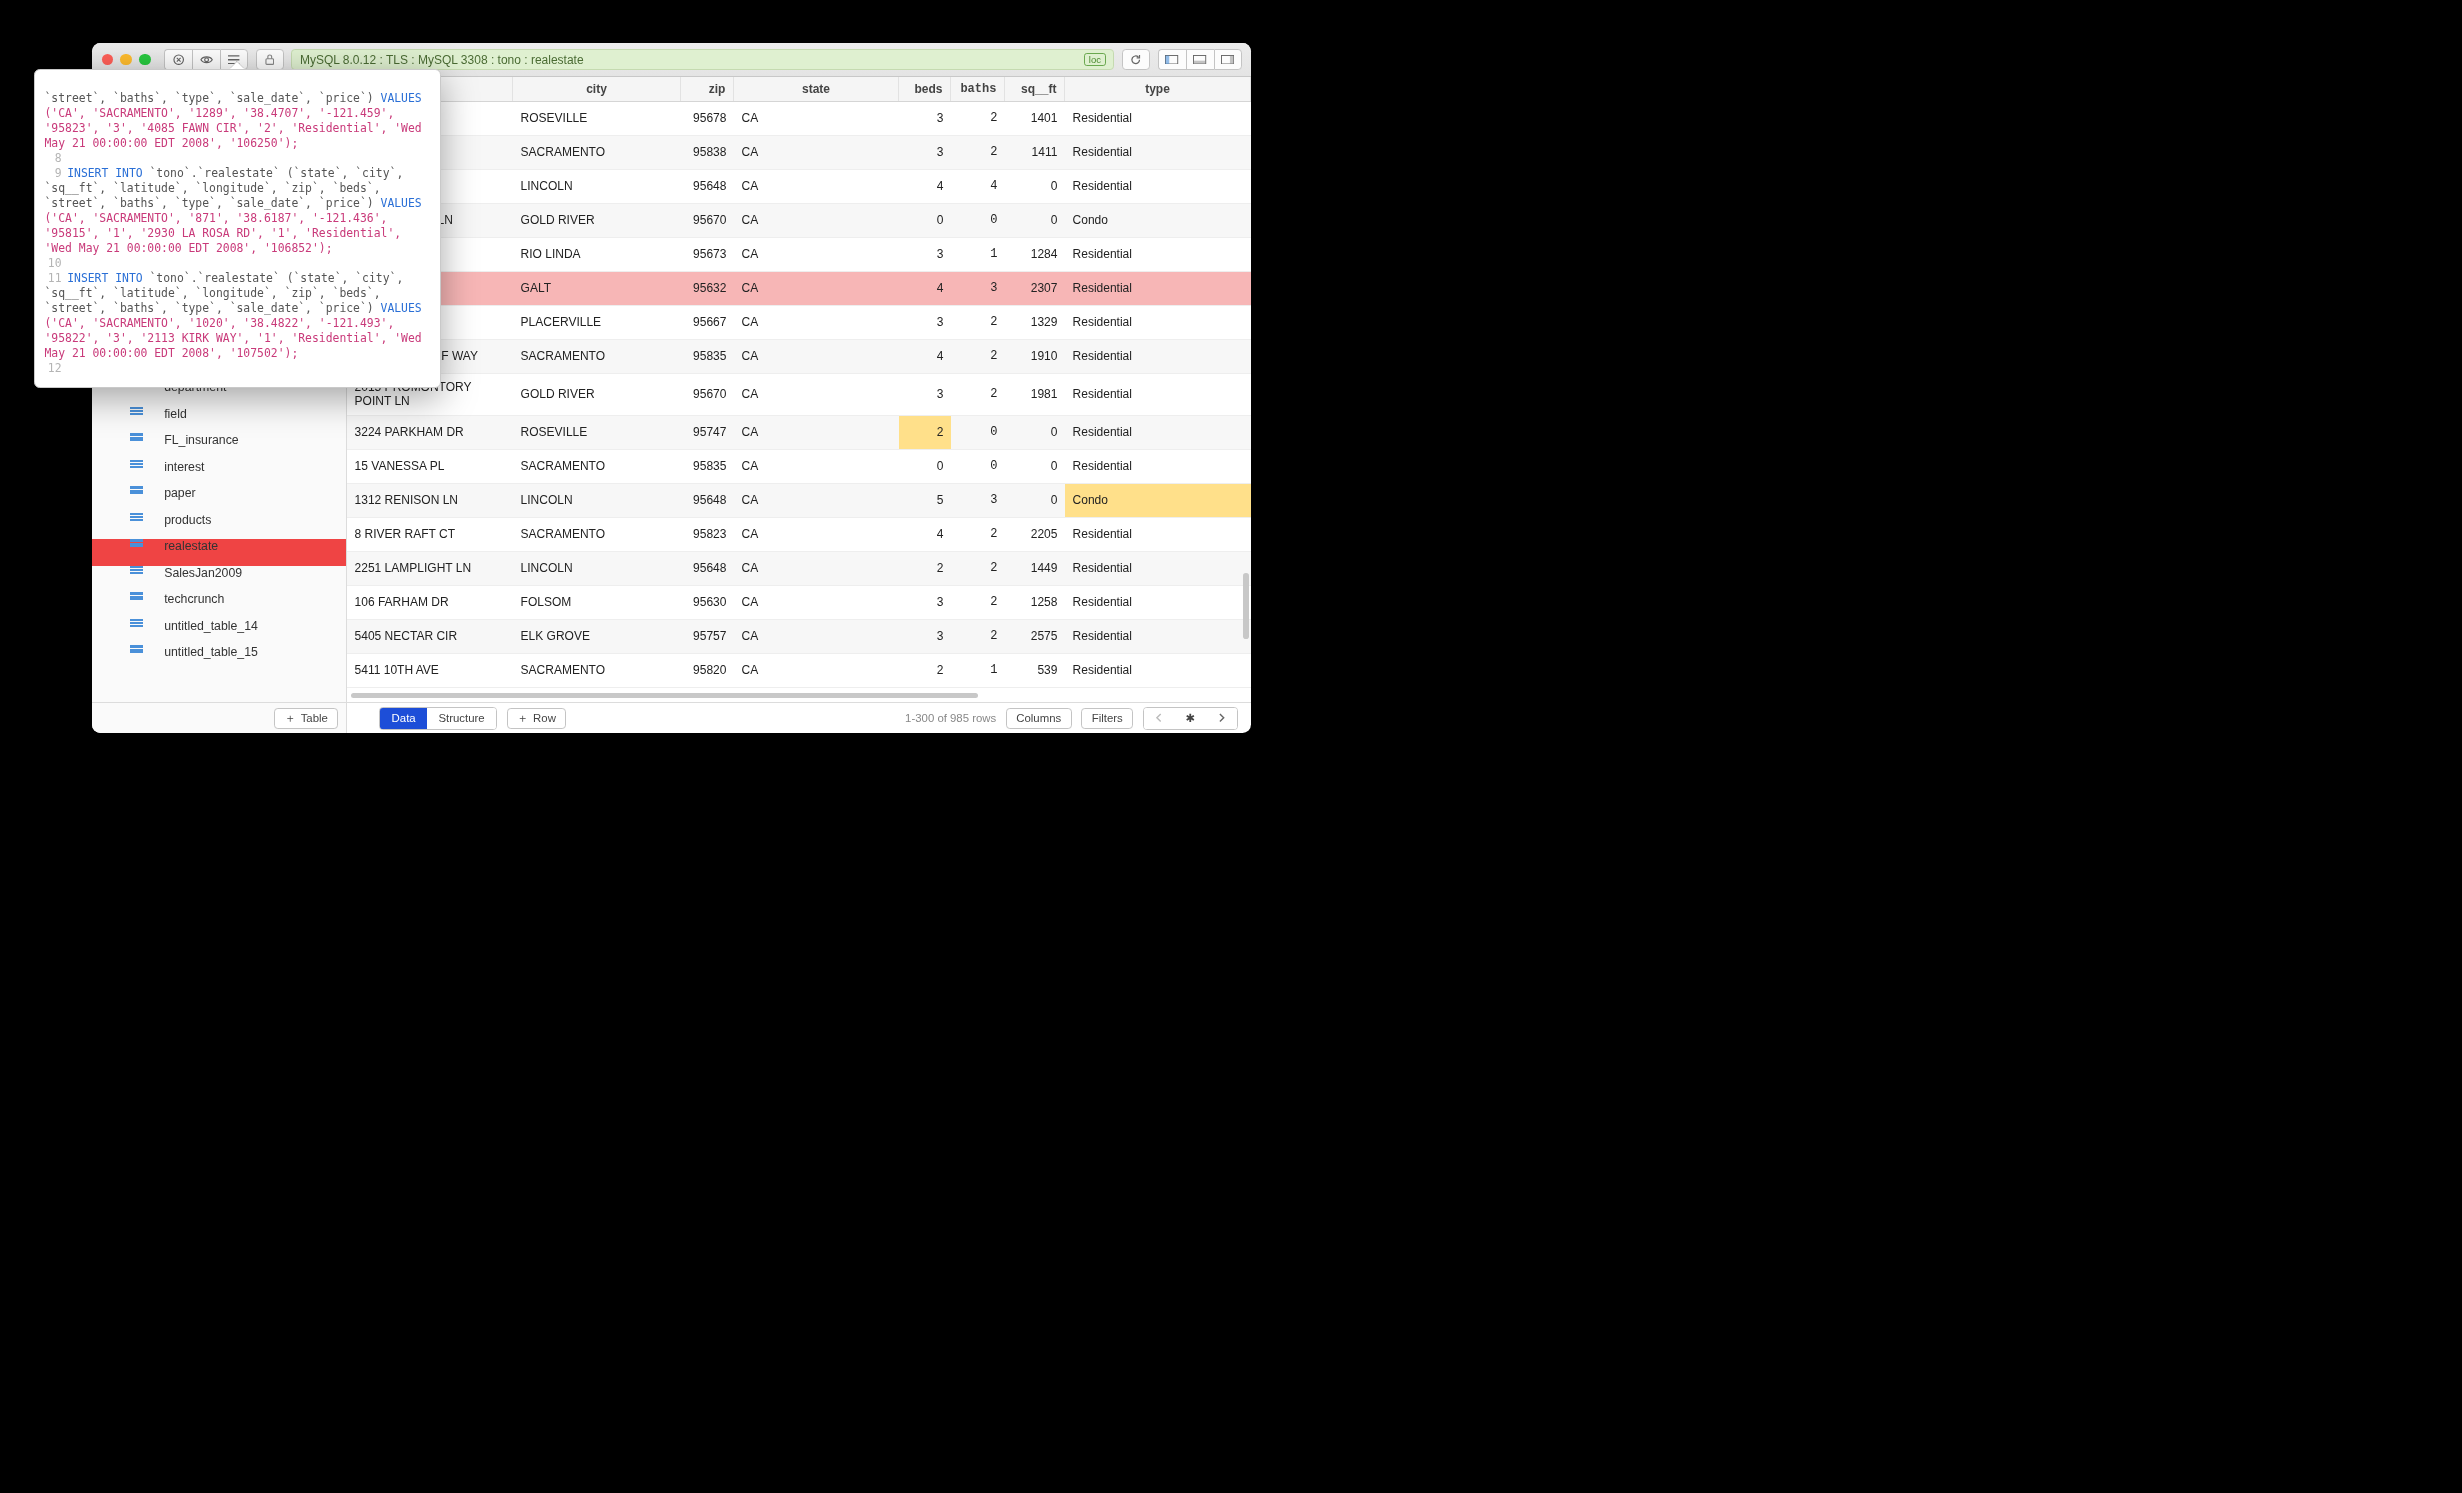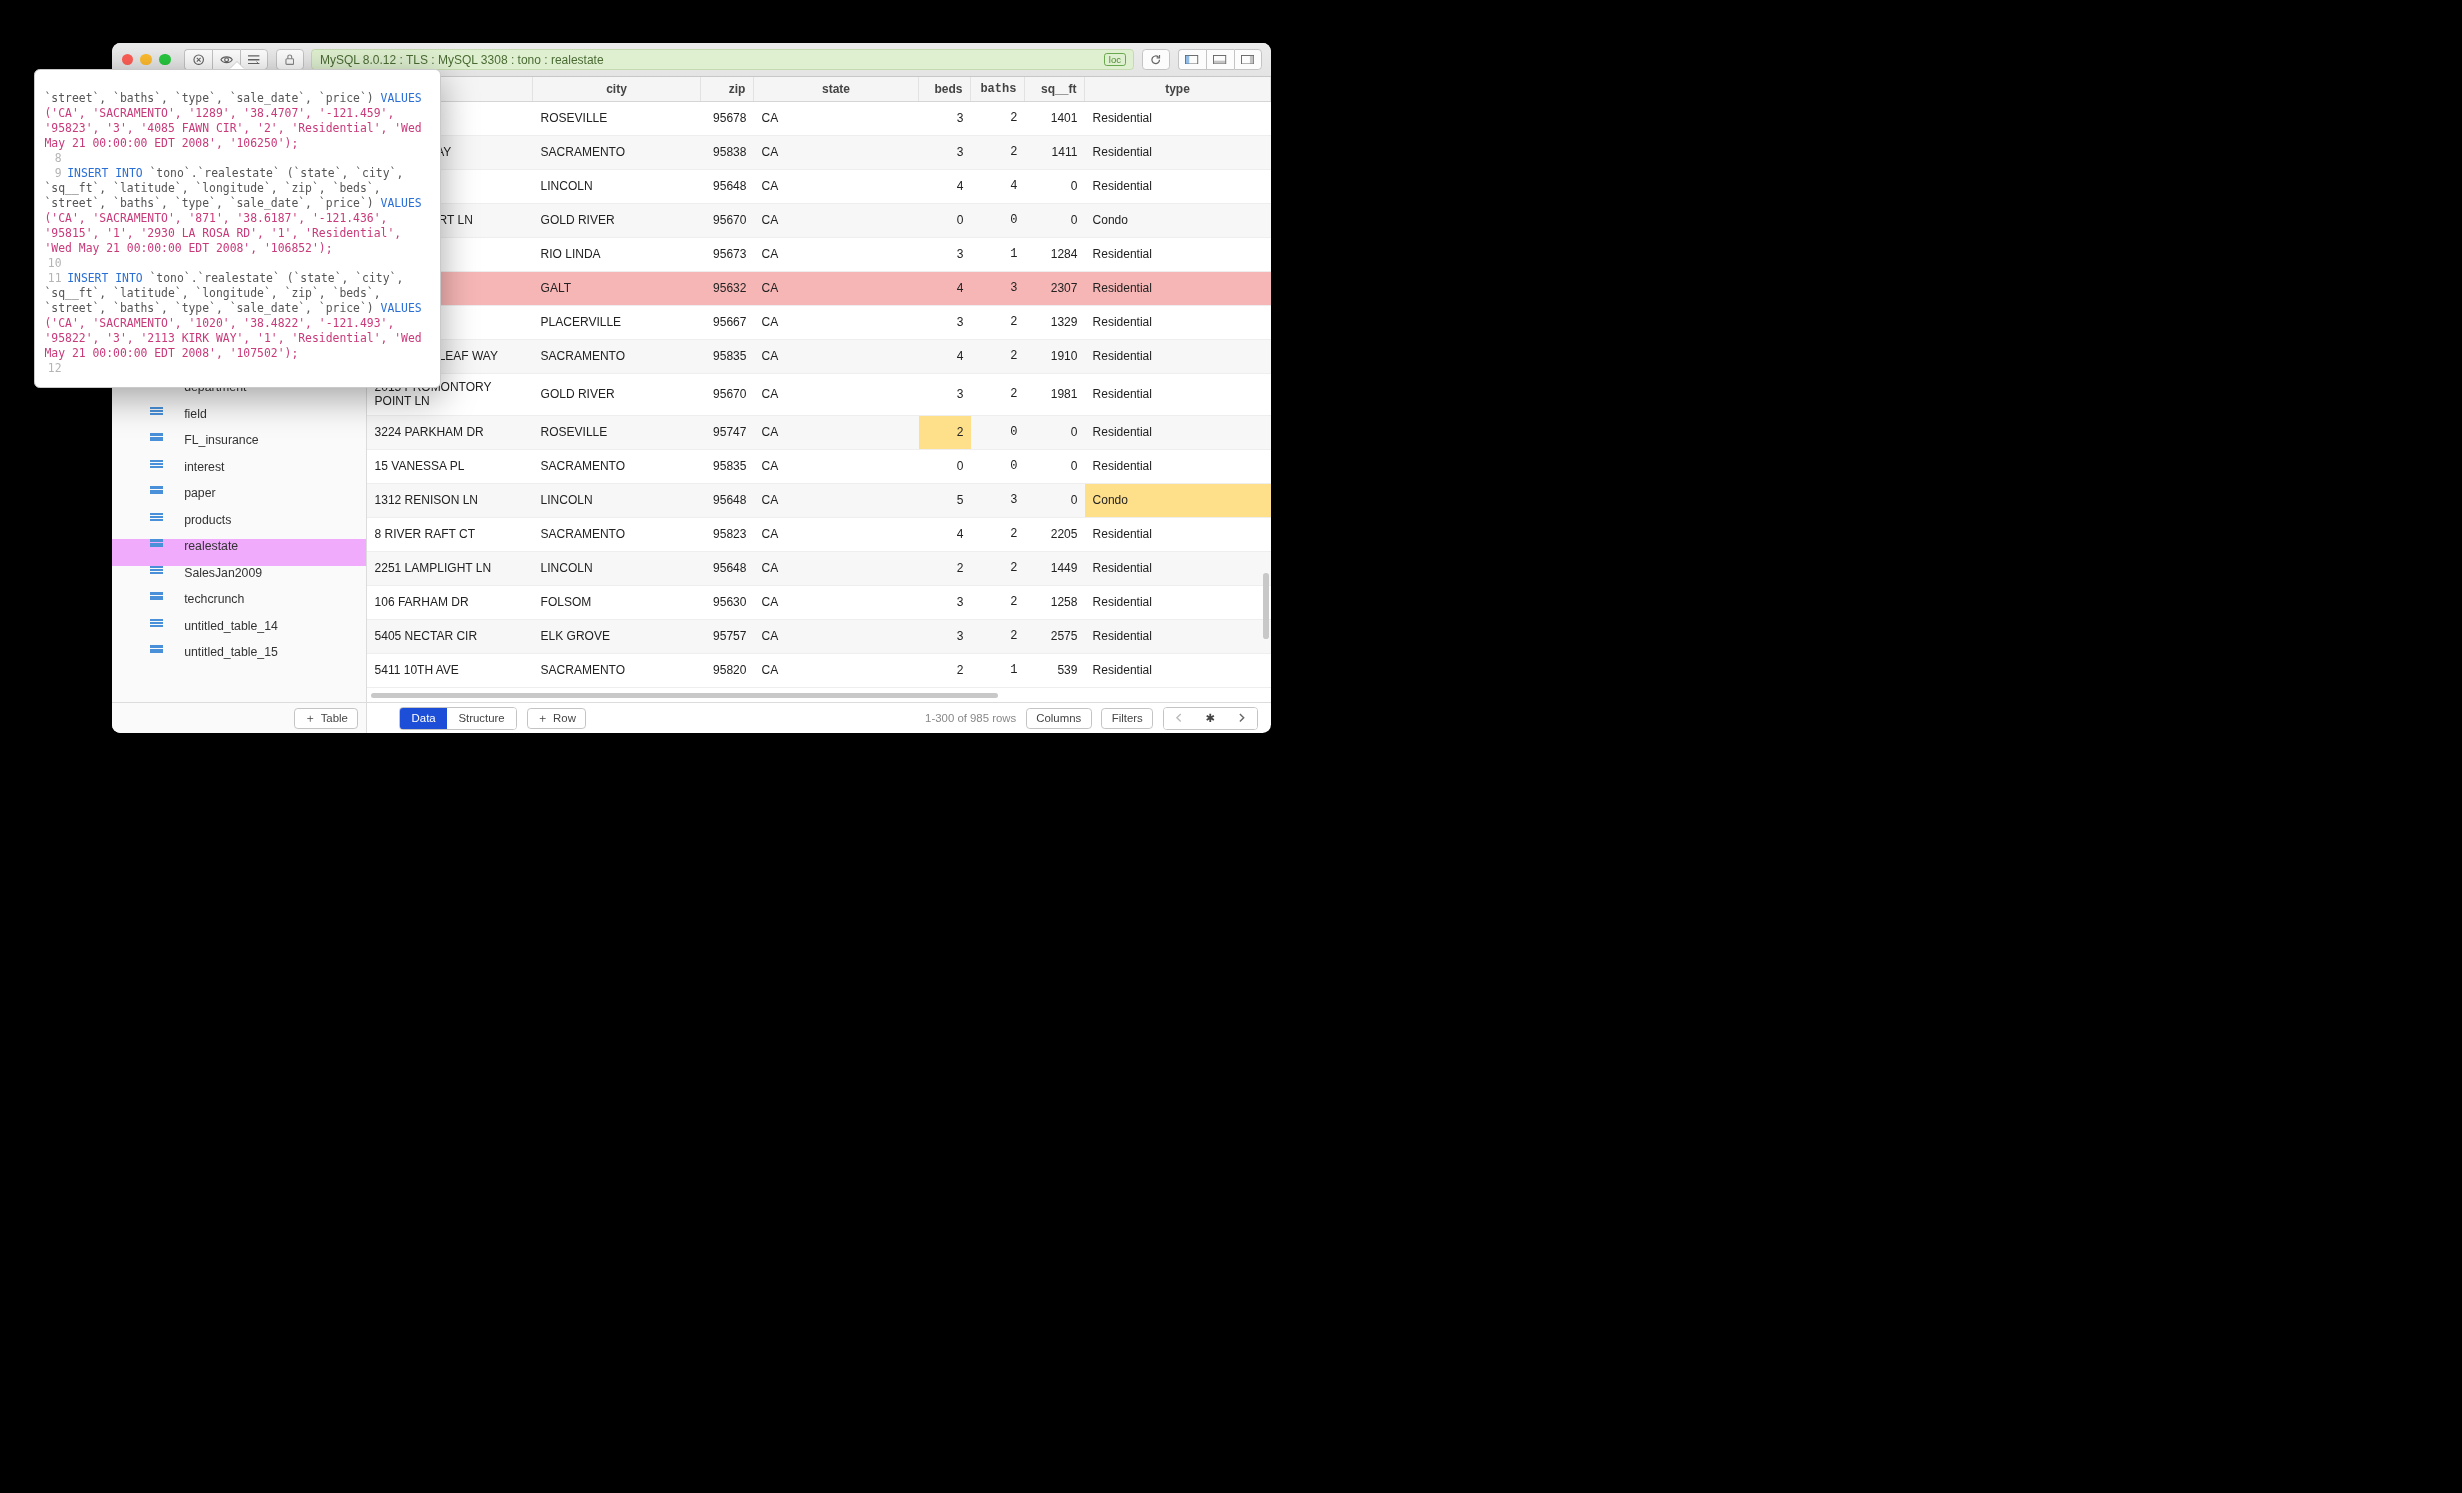--- a/index.html
+++ b/index.html
@@ -7,21 +7,21 @@
     background: #000;
     font-family: -apple-system, "Helvetica Neue", Arial, sans-serif;
     font-size: 12.3px;
     color: #333;
     width: 1381px;
     height: 838px;
     position: relative;
   }
   .window {
     position: absolute;
-    left: 112px;
+    left: 92px;
     top: 43px;
     width: 1159px;
     height: 690px;
     background: #fff;
     border-radius: 8.5px;
     box-shadow: 0 19px 57px rgba(0,0,0,0.6);
     overflow: hidden;
     display: flex;
     flex-direction: column;
   }
@@ -62,21 +62,21 @@
   .main{flex:1;display:flex;min-height:0;}
   .sidebar{
     width:255px;border-right:0.9px solid #dcdcdc;background:#fafafa;
     display:flex;flex-direction:column;
   }
   .sidebar-list{flex:1;overflow:auto;padding-top:250px;}
   .sb-item{
     height:26.5px;display:flex;align-items:flex-start;gap:21px;
     padding:0 11.4px 0 38px;color:#333;cursor:pointer;
   }
-  .sb-item.selected{background:#f0abfc;}
+  .sb-item.selected{background:#ef4444;}
   .sb-icon{width:13.2px;height:11.4px;display:inline-flex;flex-direction:column;gap:0.9px;}
   .sb-icon span{height:1.9px;background:#4a90d9;}
   .sb-icon span:first-child{height:2.8px;}
   .sb-footer{
     height:31px;border-top:0.9px solid #dcdcdc;display:flex;
     align-items:center;justify-content:flex-end;padding:0 7.6px;
   }
   .pill-btn{
     height:21px;border:0.9px solid #c4c4c4;background:#fff;border-radius:3.8px;
     padding:0 9.5px;font-size:11.4px;color:#444;display:flex;align-items:center;

